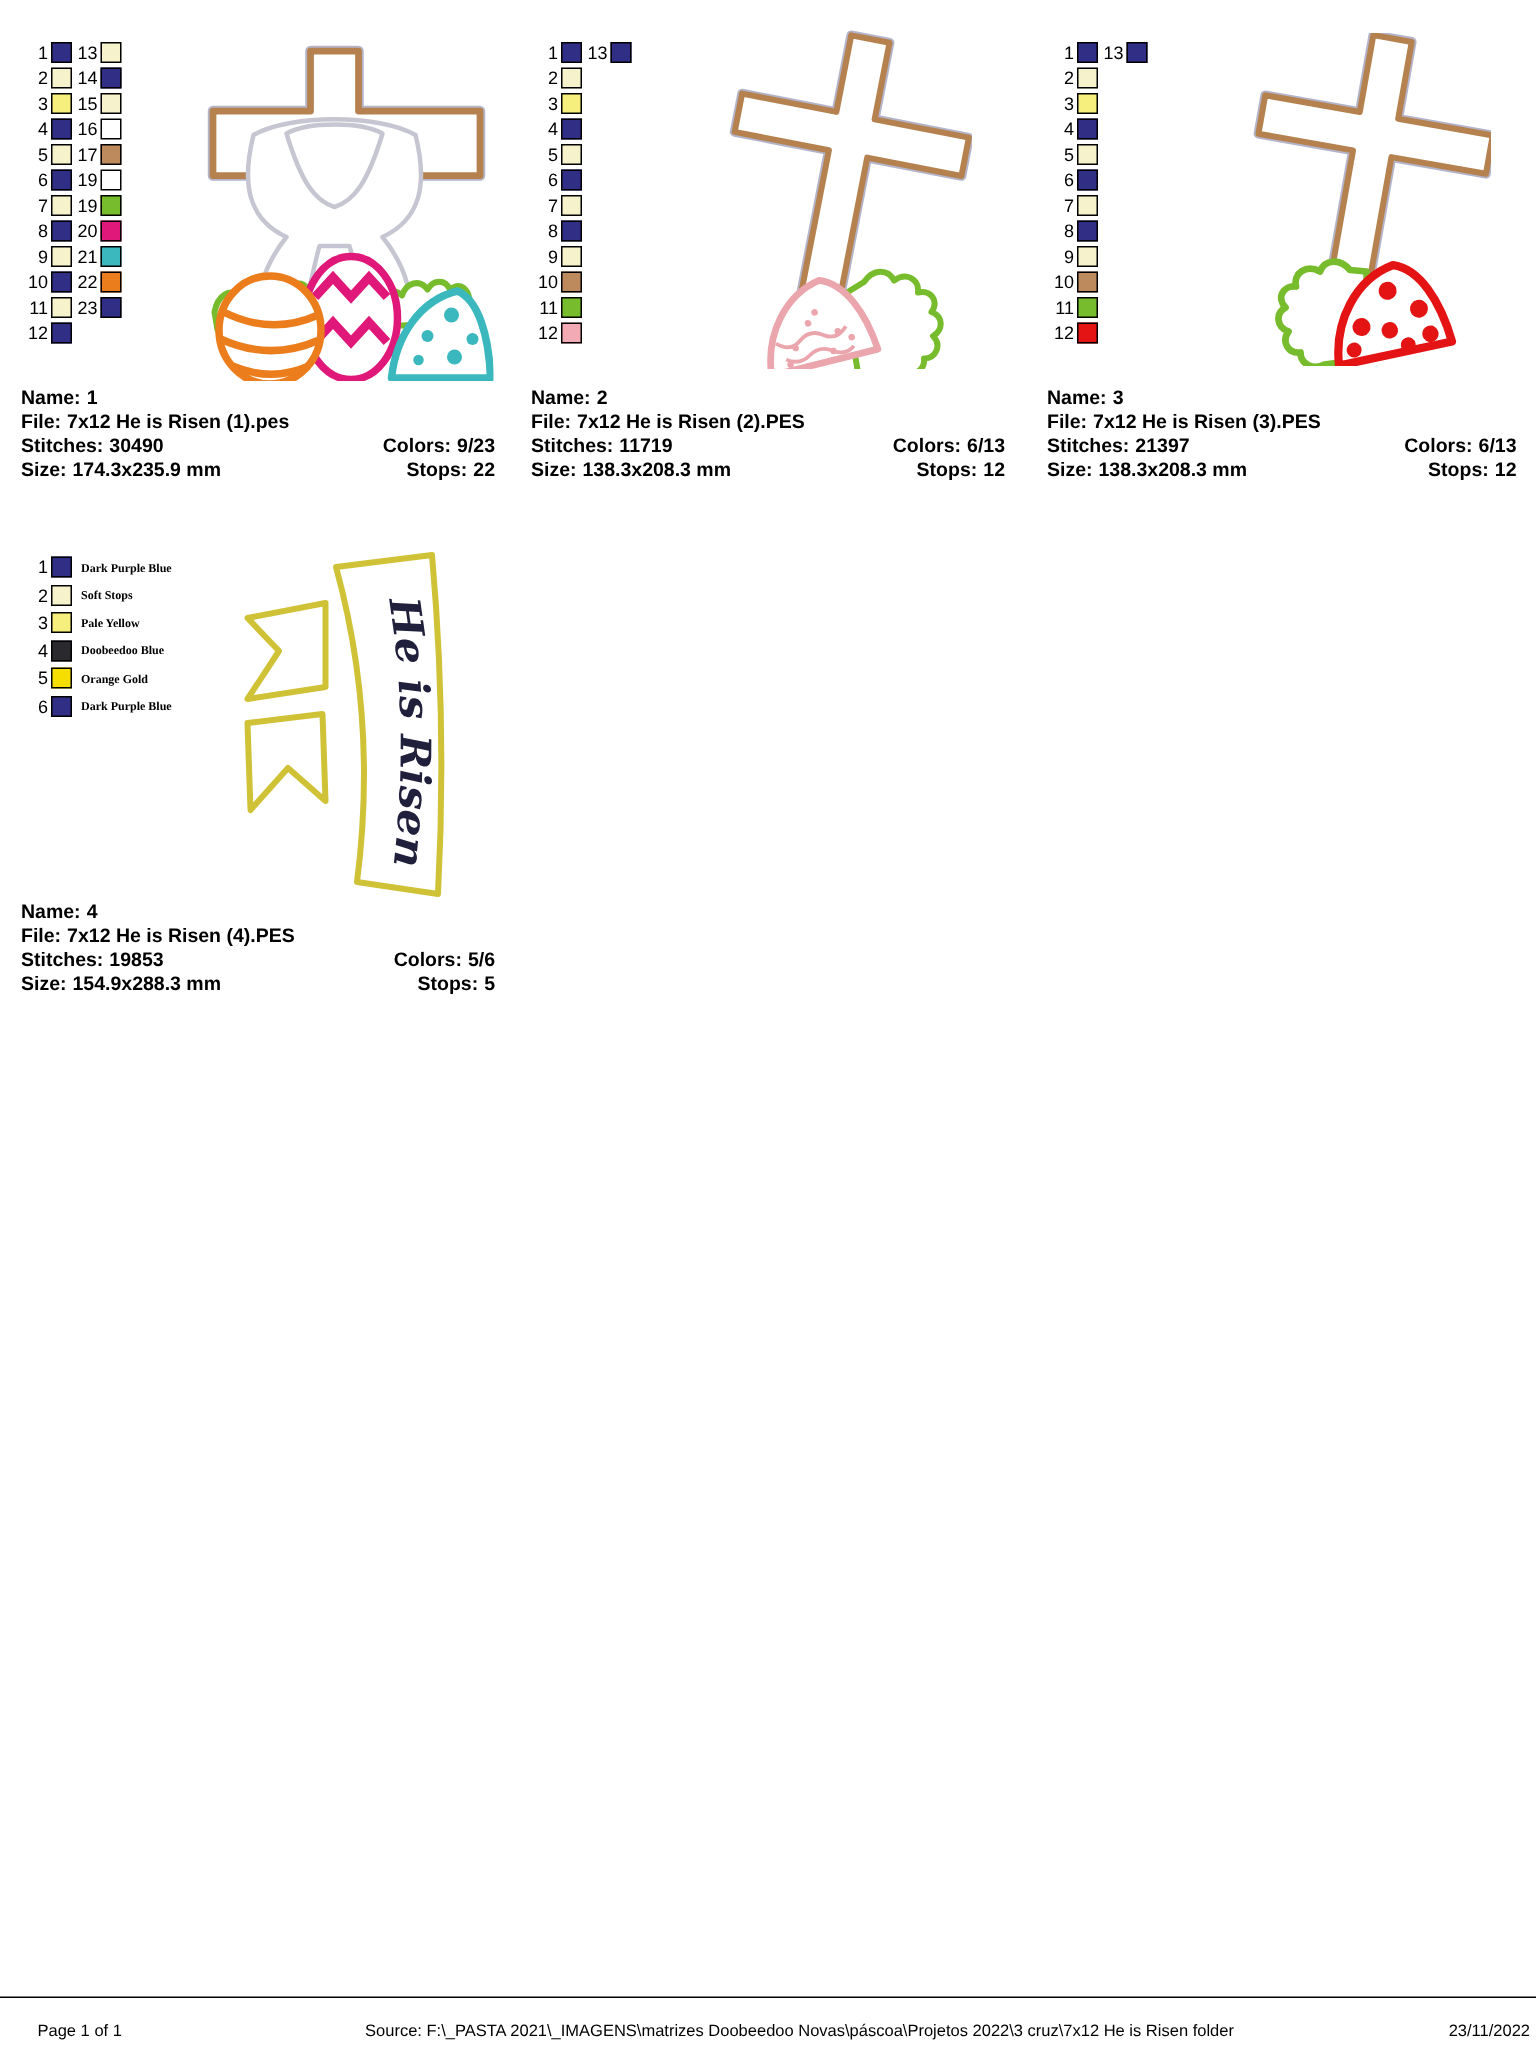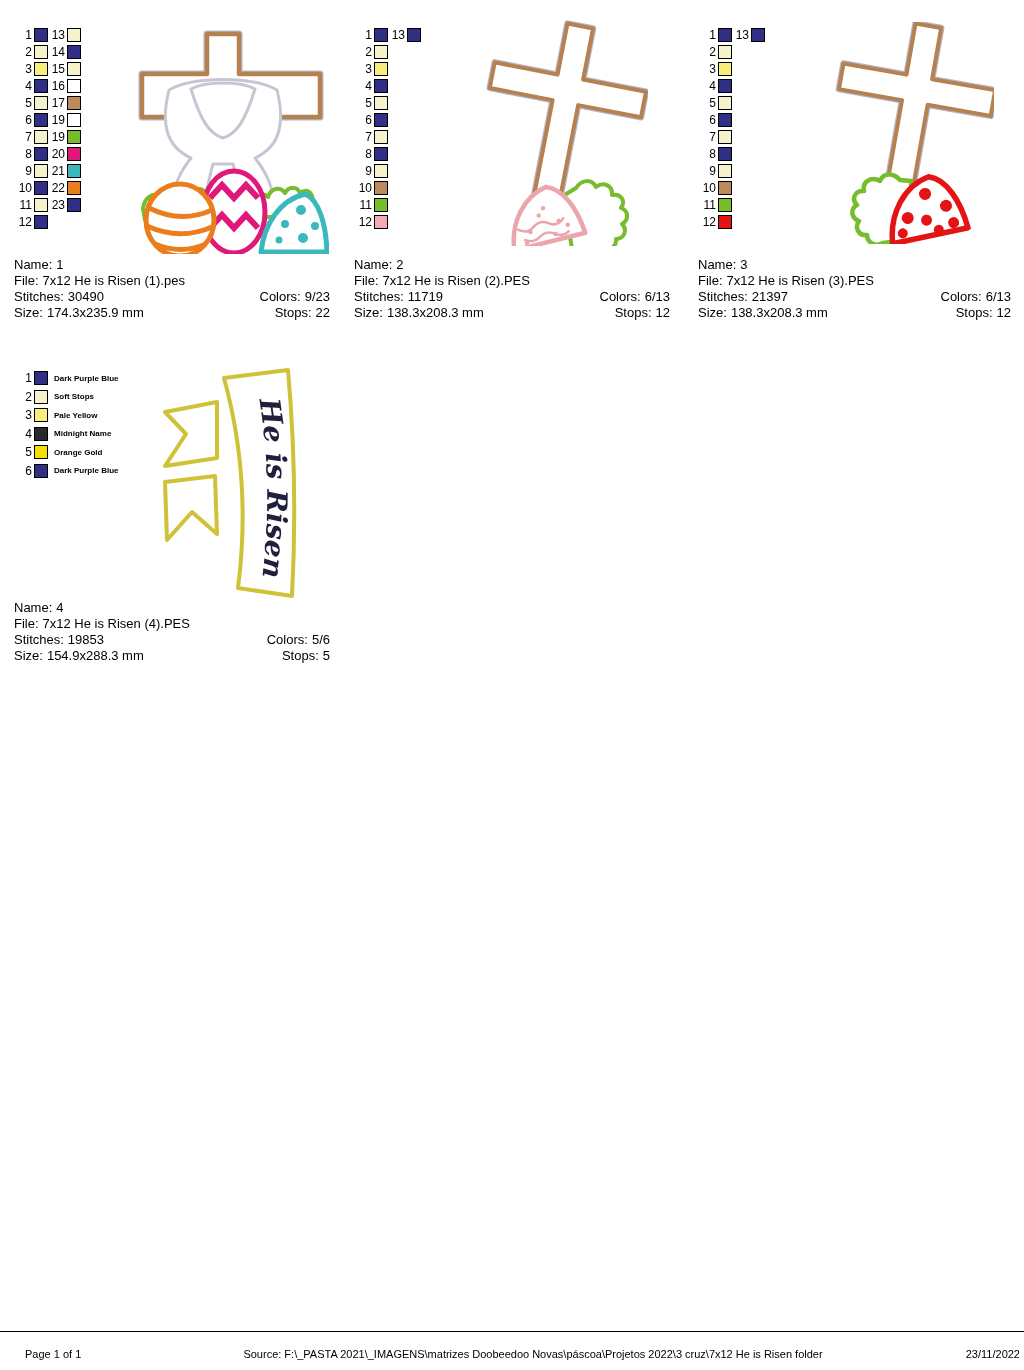--- a/index.html
+++ b/index.html
@@ -6,24 +6,24 @@
   body{width:1024px;height:1370px;position:relative;overflow:hidden;
        font-family:"Liberation Sans",sans-serif;color:#000;}
   .abs{position:absolute;}
 
   
   .palette .prow{display:flex;align-items:center;height:17px;}
   .palette--labeled .prow{height:18.5px;}
   .pnum{display:inline-block;width:17px;text-align:right;margin-right:2px;
         font-size:12px;line-height:1;color:#000;}
   .psw{display:inline-block;width:12px;height:12px;border:1px solid #000;flex:0 0 auto;}
-  .plabel{font-size:8px;font-weight:bold;margin-left:6px;white-space:nowrap;}
+  .plabel{font-size:8px;font-weight:bold;margin-left:6px;white-space:nowrap;font-family:Liberation Serif, serif;}
 
   
-  .info{font-size:13px;font-weight:normal;line-height:16px;}
+  .info{font-size:13px;font-weight:bold;line-height:16px;}
   .iline{display:flex;justify-content:space-between;}
   .igrp{display:flex;white-space:nowrap;}
   .ilabel{margin-right:4px;}
 
   
   .footer-rule{position:absolute;left:0;top:1331px;width:1024px;height:0;
                border-top:1px solid #000;}
   .ftext{position:absolute;top:1348px;font-size:11px;font-weight:normal;padding-left:21px;}
   .fpage{left:4px;}
   .fsource{left:0;width:1024px;text-align:center;}
@@ -452,21 +452,21 @@
       <span class="plabel">Soft Stops</span>
     </div>
     <div class="prow">
       <span class="pnum">3</span>
       <span class="psw" style="background: rgb(246, 239, 125);"></span>
       <span class="plabel">Pale Yellow</span>
     </div>
     <div class="prow">
       <span class="pnum">4</span>
       <span class="psw" style="background: rgb(41, 41, 46);"></span>
-      <span class="plabel">Midnight Name</span>
+      <span class="plabel">Doobeedoo Blue</span>
     </div>
     <div class="prow">
       <span class="pnum">5</span>
       <span class="psw" style="background: rgb(246, 223, 0);"></span>
       <span class="plabel">Orange Gold</span>
     </div>
     <div class="prow">
       <span class="pnum">6</span>
       <span class="psw" style="background: rgb(49, 46, 133);"></span>
       <span class="plabel">Dark Purple Blue</span>

